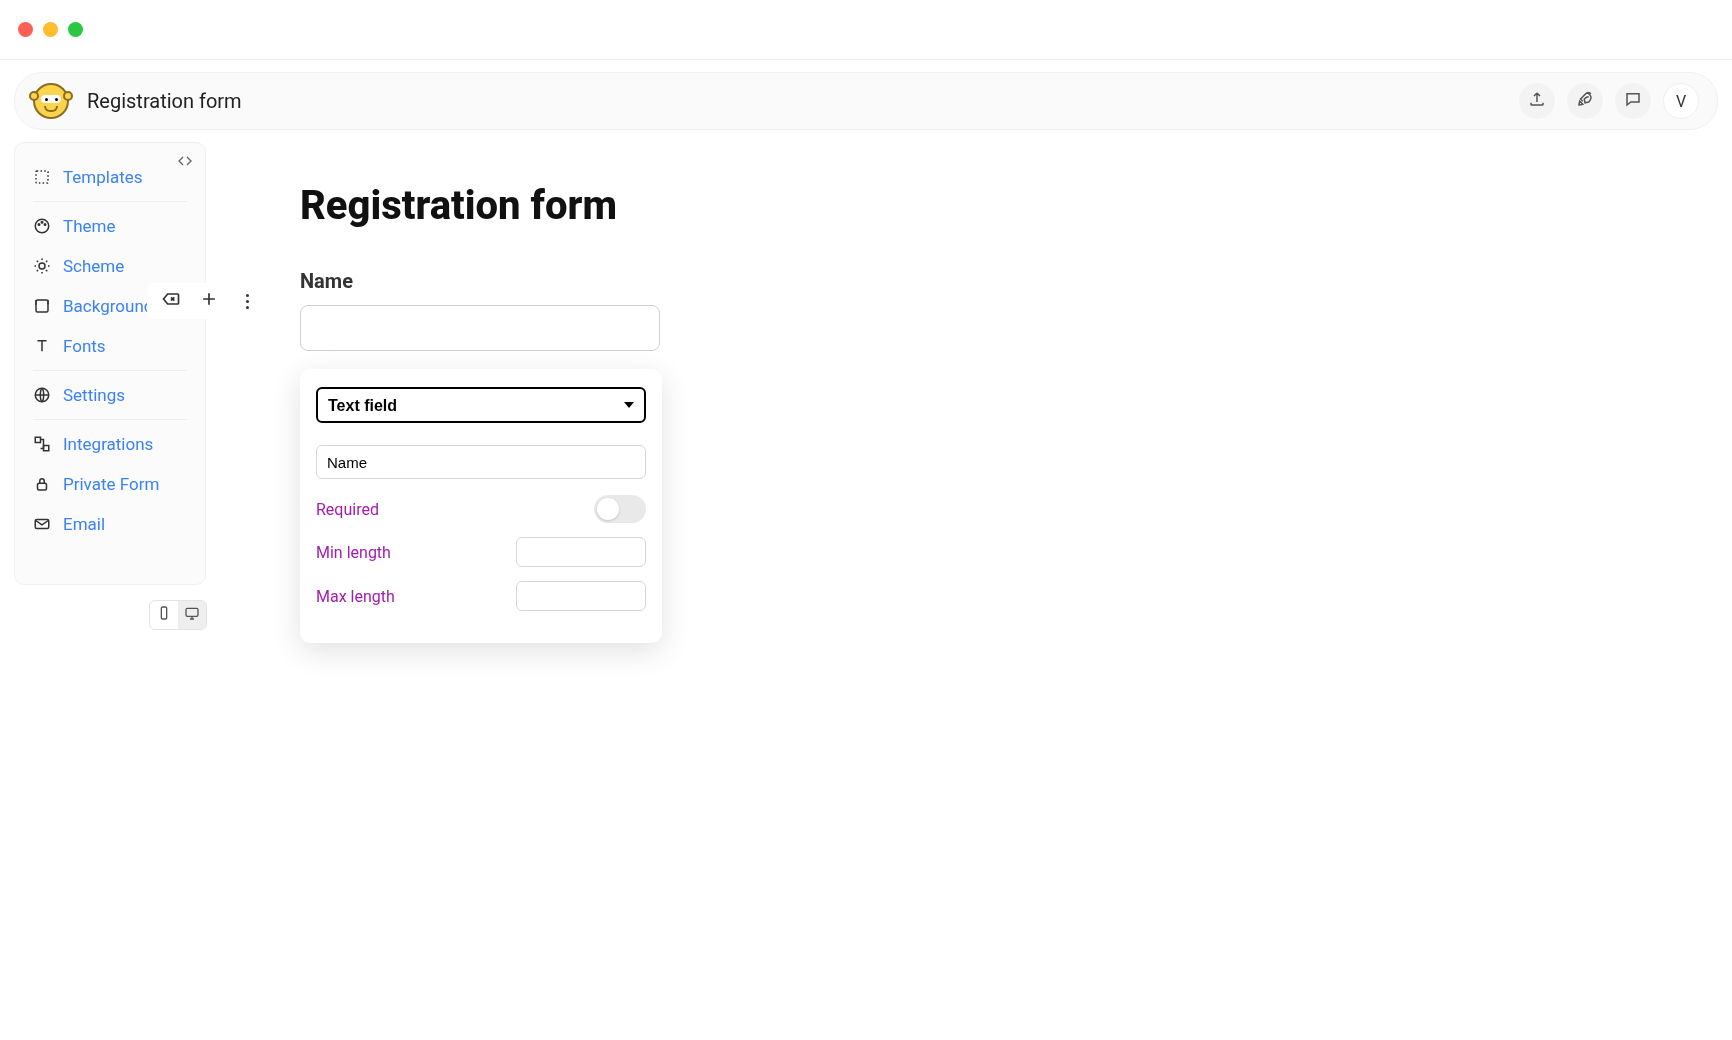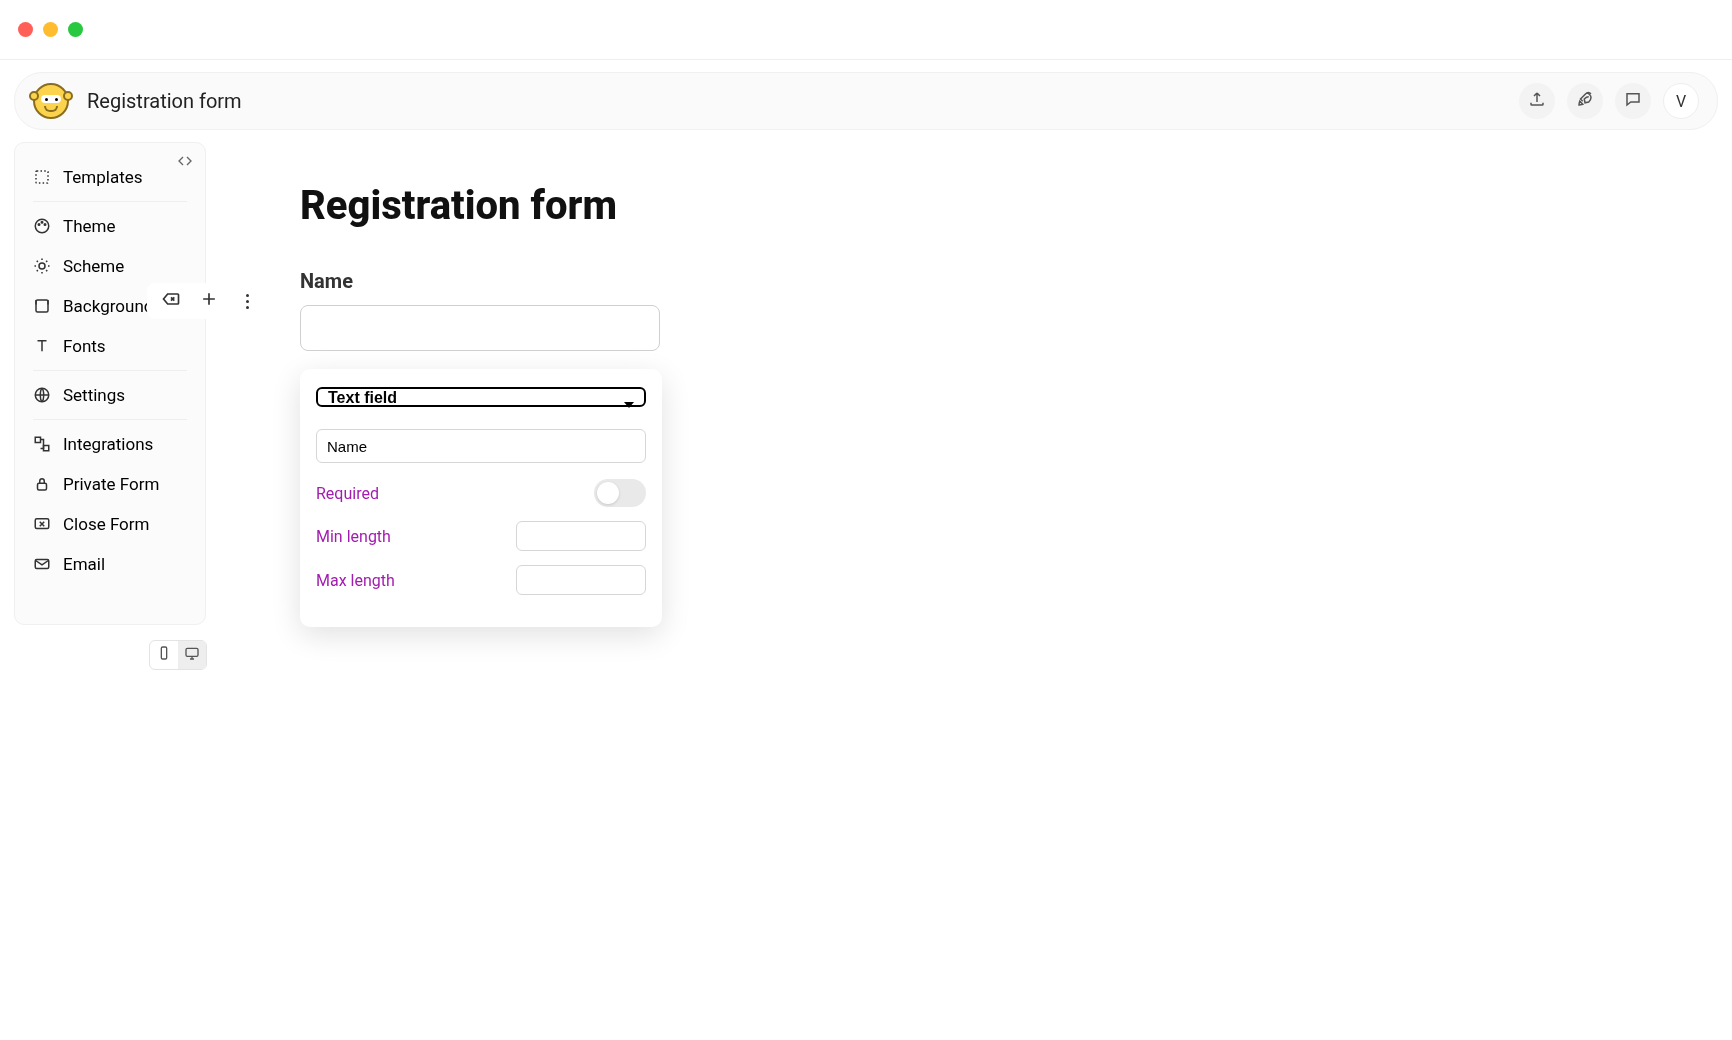--- a/index.html
+++ b/index.html
@@ -97,21 +97,21 @@
 }
 .sidebar-code svg { width:16px; height:16px; stroke:#666; fill:none; stroke-width:2;}
 .sb-divider {
   height:1px; background:#eee; margin: 4px 18px;
 }
 .sb-item {
   display: flex; align-items: center;
   gap: 12px;
   padding: 10px 18px;
   font-size: 17px;
-  color: #000000;
+  color: #3b82f6;
   cursor: pointer;
 }
 .sb-item.selected {
   background: transparent;
 }
 .sb-icon { width:18px; height:18px; display:flex; align-items:center; justify-content:center; flex-shrink:0;}
 .sb-icon svg { width:18px; height:18px; stroke:#333; fill:none; stroke-width:2;}
 
 .sb-float-actions {
   position: absolute;
@@ -176,21 +176,21 @@
 .config-panel {
   margin-top: 18px;
   width: 362px;
   background: #fff;
   border-radius: 10px;
   box-shadow: 0 8px 30px rgba(0,0,0,0.12);
   padding: 18px 16px 20px 16px;
 }
 .type-select {
   width: 100%;
-  height: 20px;
+  height: 36px;
   border: 2px solid #000;
   border-radius: 6px;
   font-size: 16px;
   font-weight: 700;
   padding: 0 10px;
   background: #fff;
   appearance: none;
   position: relative;
 }
 .select-wrap { position: relative; margin-bottom: 22px;}
@@ -378,29 +378,20 @@
           <svg viewBox="0 0 24 24">
             <rect x="6" y="11" width="12" height="9" rx="2"></rect>
             <path d="M9 11V8a3 3 0 016 0v3"></path>
           </svg>
         </span>
       <span>Private Form</span>
     </div>
     <div class="sb-item">
       <span class="sb-icon">
           <svg viewBox="0 0 24 24">
-            <rect x="3" y="5" width="18" height="13" rx="2"></rect>
-            <path d="M9 9l6 6M15 9l-6 6"></path>
-          </svg>
-        </span>
-      <span>Close Form</span>
-    </div>
-    <div class="sb-item">
-      <span class="sb-icon">
-          <svg viewBox="0 0 24 24">
             <rect x="3" y="6" width="18" height="12" rx="2"></rect>
             <path d="M3 7l9 6 9-6"></path>
           </svg>
         </span>
       <span>Email</span>
     </div>
 
     <div class="sb-float-actions">
       <span class="fa">
         <span><svg viewBox="0 0 24 24">

